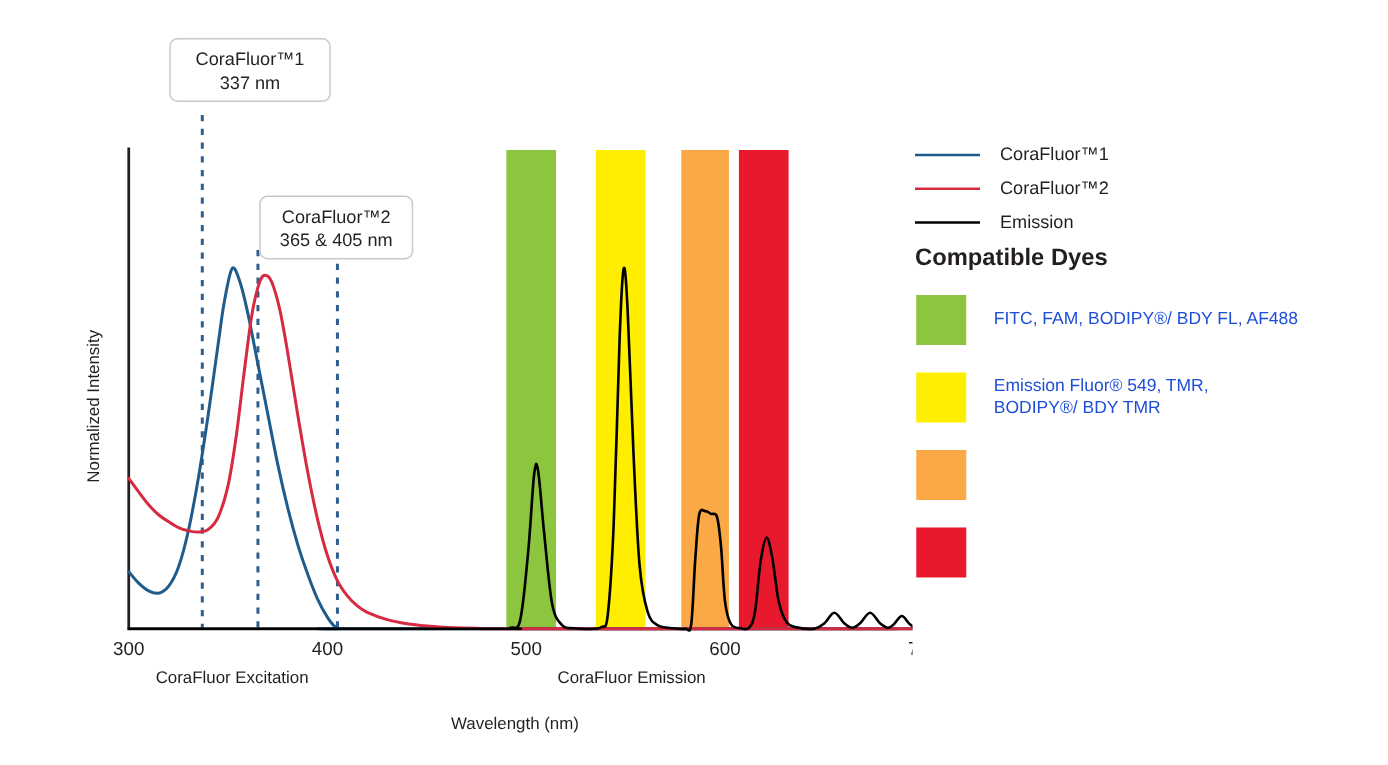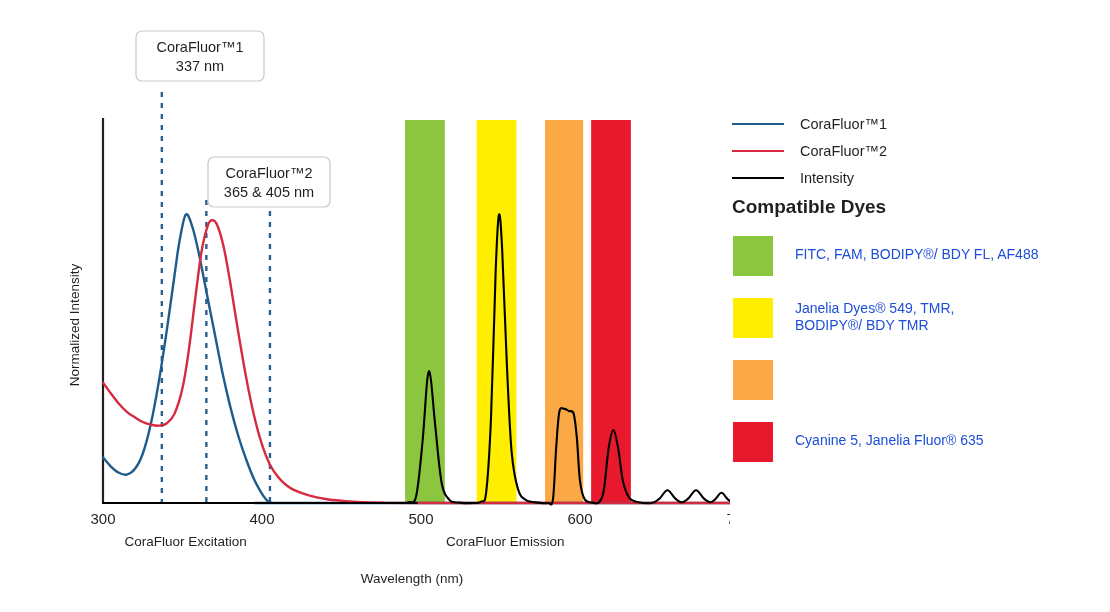--- a/index.html
+++ b/index.html
@@ -135,46 +135,43 @@
         <div class="legend-row">
           <span class="legend-swatch-line" style="border-top-color: rgb(31, 92, 139);"></span>
           <span class="legend-label">CoraFluor™1</span>
         </div>
         <div class="legend-row">
           <span class="legend-swatch-line" style="border-top-color: rgb(214, 42, 64);"></span>
           <span class="legend-label">CoraFluor™2</span>
         </div>
         <div class="legend-row">
           <span class="legend-swatch-line" style="border-top-color: rgb(0, 0, 0);"></span>
-          <span class="legend-label">Intensity</span>
+          <span class="legend-label">Emission</span>
         </div>
       </div>
 
     <div id="dyes-section">
       <div id="dyes-heading">Compatible Dyes</div>
       <div id="dyes-list">
           <div class="dye-row">
             <span class="dye-swatch" style="background: rgb(140, 198, 62);"></span>
             <div class="dye-label">
               <span class="dye-line">FITC, FAM, BODIPY®/ BDY FL, AF488</span>
             </div>
           </div>
           <div class="dye-row">
             <span class="dye-swatch" style="background: rgb(255, 238, 0);"></span>
             <div class="dye-label two-line">
-              <span class="dye-line">Janelia Dyes® 549, TMR,</span>
+              <span class="dye-line">Emission Fluor® 549, TMR,</span>
               <span class="dye-line">BODIPY®/ BDY TMR</span>
             </div>
           </div>
           <div class="dye-row">
             <span class="dye-swatch" style="background: rgb(250, 169, 70);"></span>
           </div>
           <div class="dye-row">
             <span class="dye-swatch" style="background: rgb(232, 25, 44);"></span>
-            <div class="dye-label">
-              <span class="dye-line">Cyanine 5, Janelia Fluor® 635</span>
-            </div>
           </div>
         </div>
     </div>
 
   </div>
 </div>
 
 </body></html>

